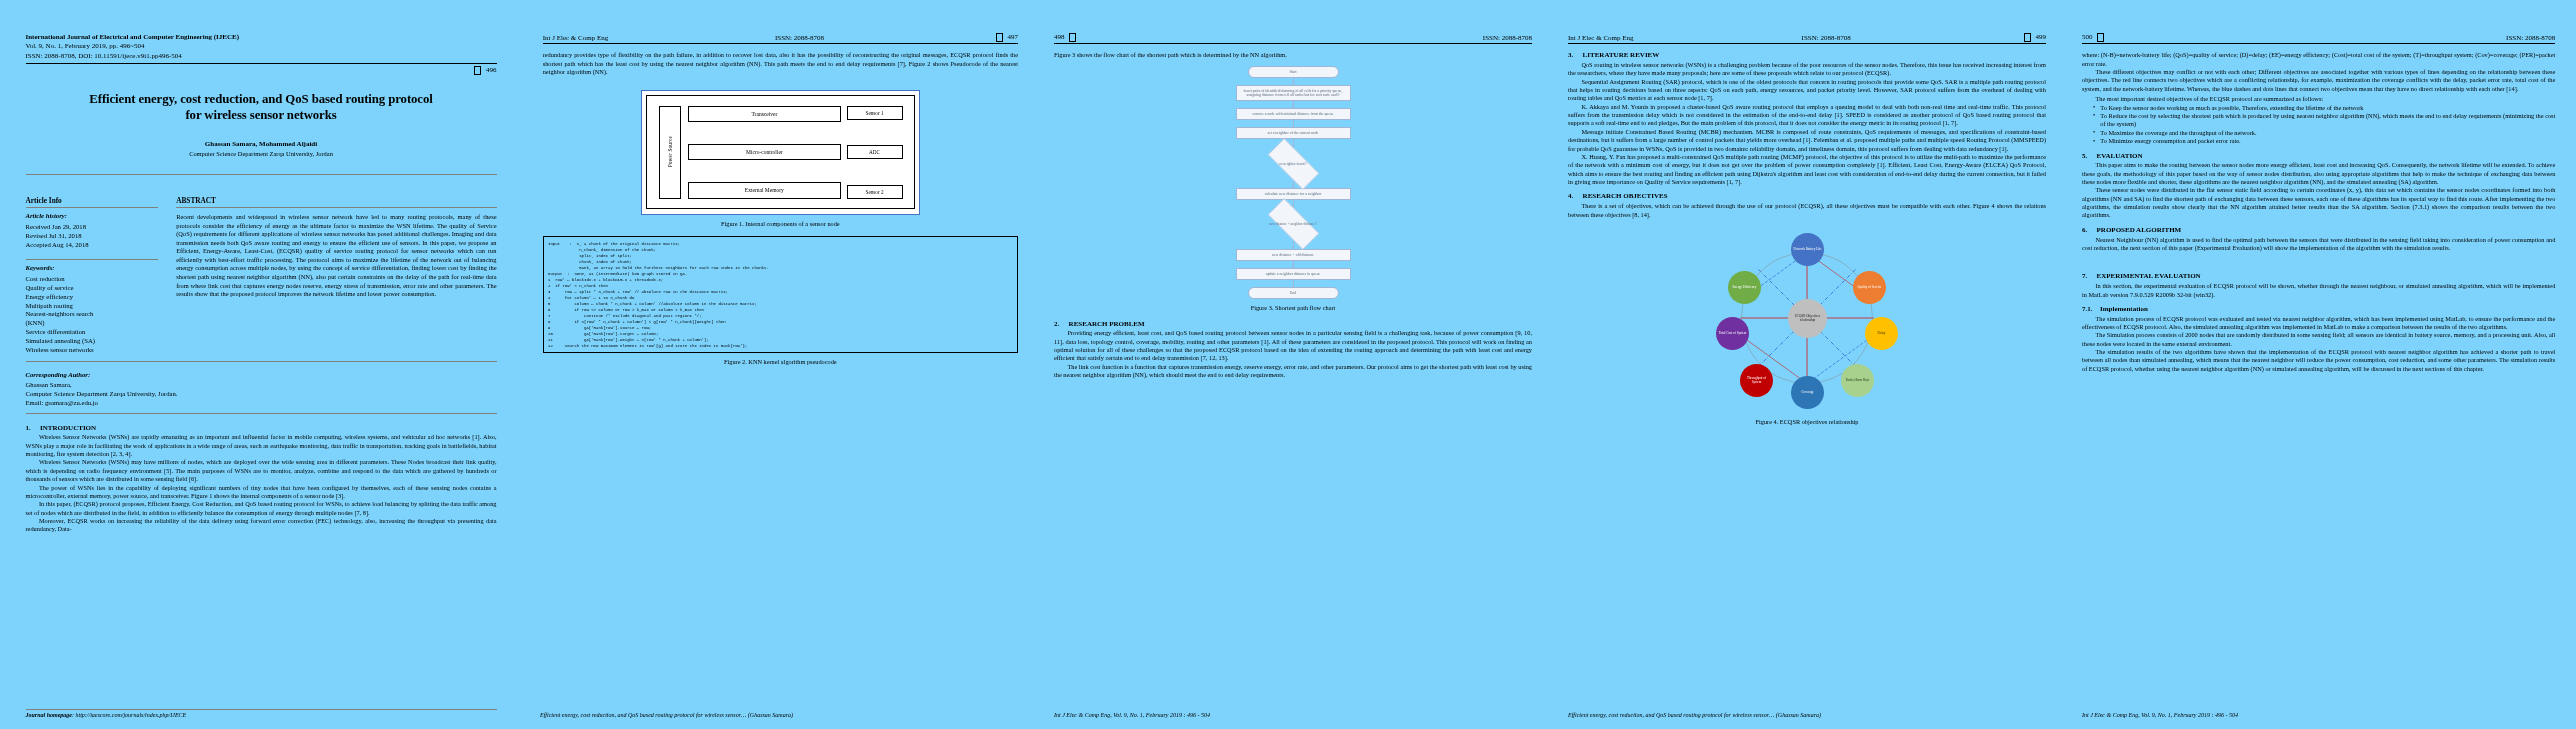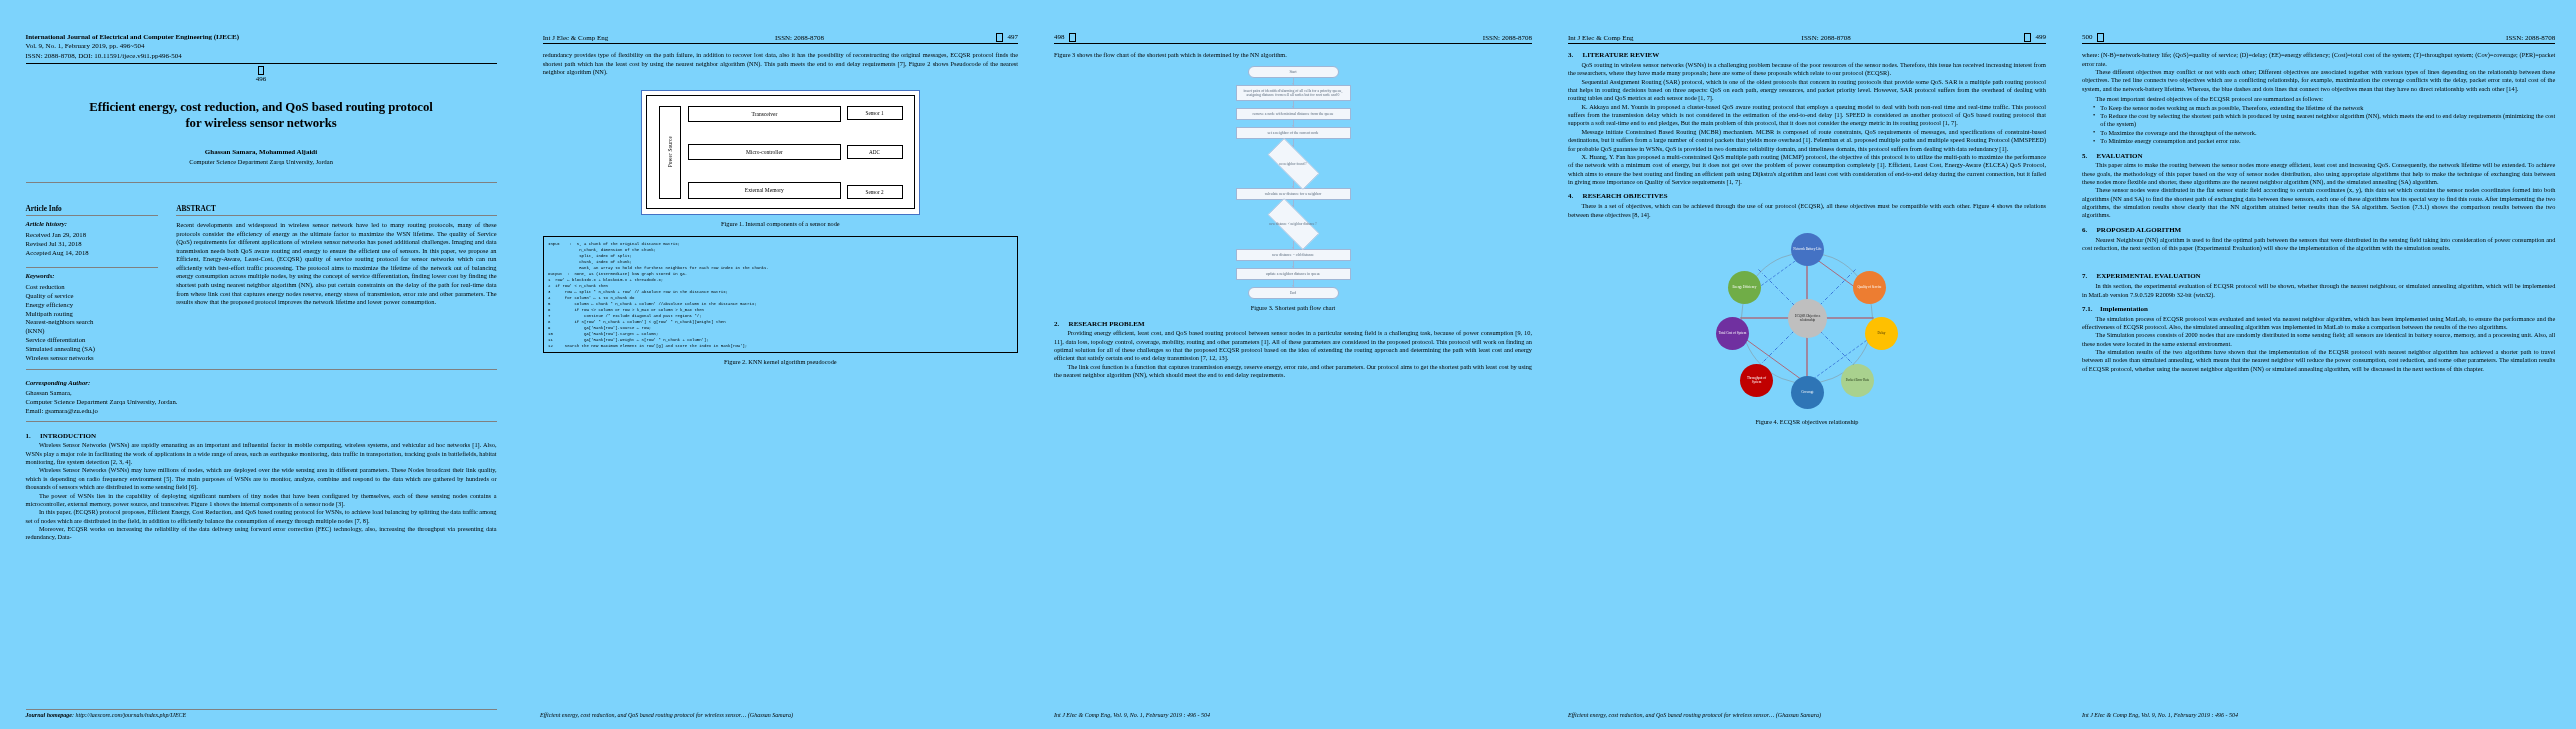--- a/index.html
+++ b/index.html
@@ -93,21 +93,21 @@
 
 <div class="spread">
 
   <div class="page p1">
 
     <div>
       <div class="jtitle">International Journal of Electrical and Computer Engineering (IJECE)</div>
       <div class="jline">Vol. 9, No. 1, February 2019, pp. 496~504</div>
       <div class="jline">ISSN: 2088-8708, DOI: 10.11591/ijece.v9i1.pp496-504</div>
       <div class="rule-thick"></div>
-      <div style="display:flex;justify-content:flex-end;align-items:center;margin-top:1.8px;flex-direction:column;">
+      <div style="display:flex;justify-content:flex-end;align-items:flex-start;margin-top:1.8px;">
         <span class="sq"></span>
         <span style="font-size:7px;">496</span>
       </div>
     </div>
 
     <div class="ptitle">
       <div>Efficient energy, cost reduction, and QoS based routing protocol</div>
       <div>for wireless sensor networks</div>
     </div>
 

